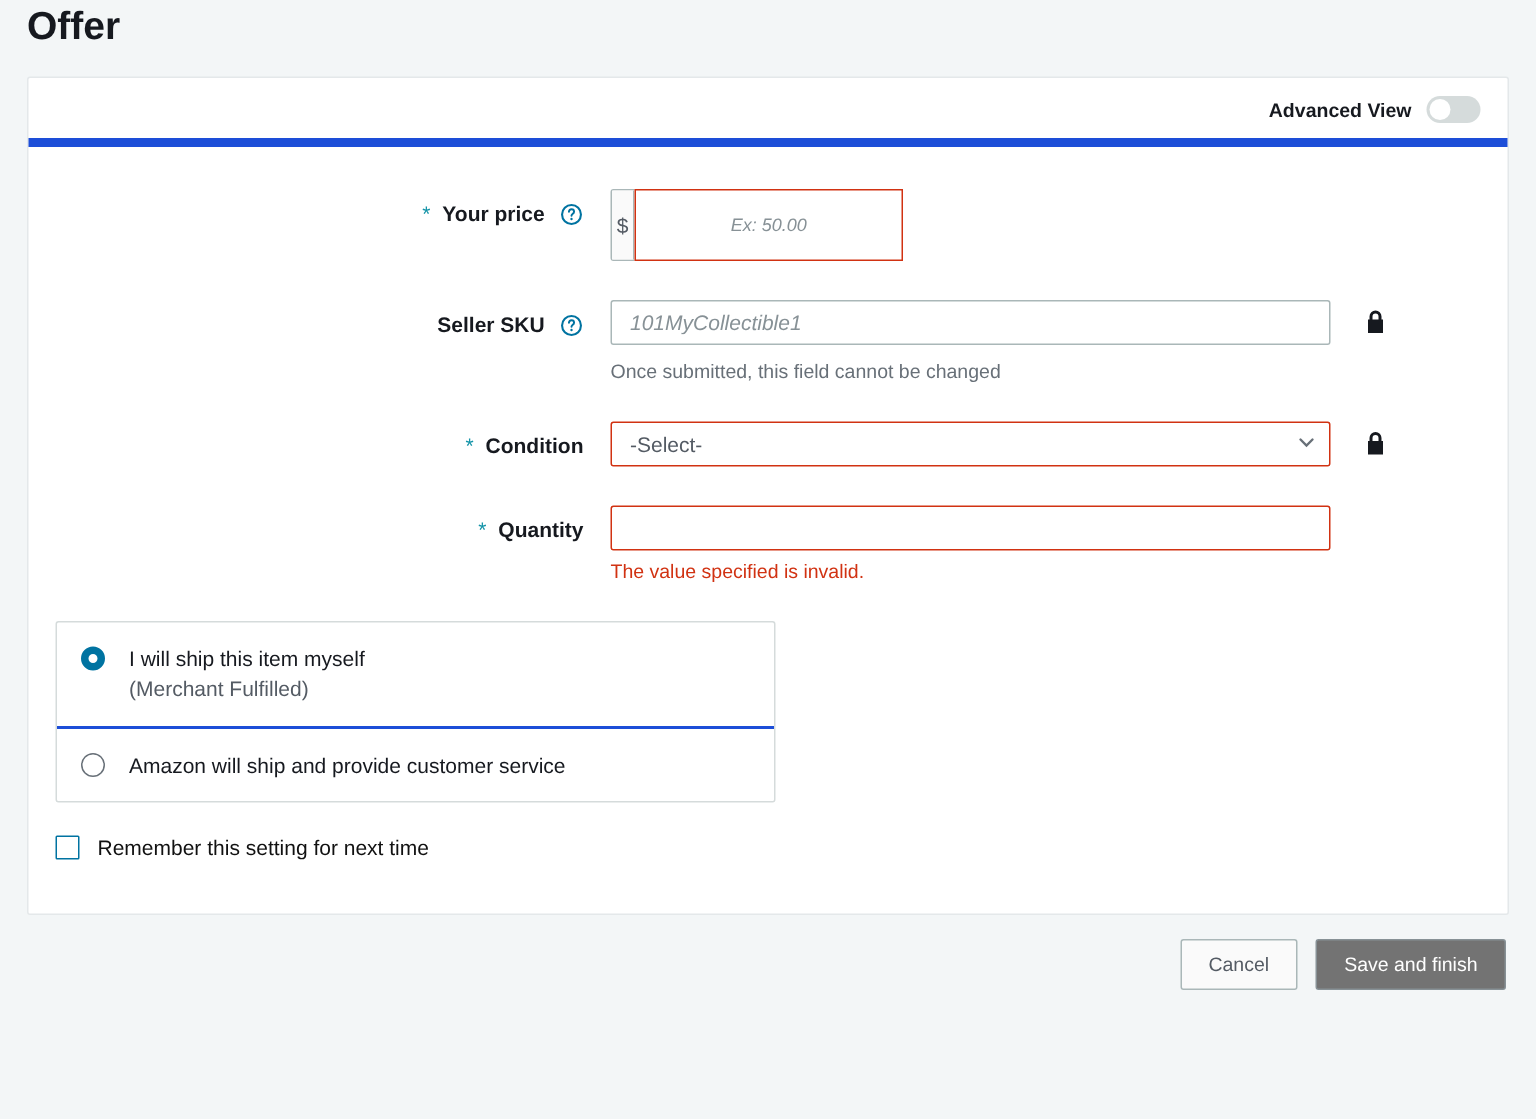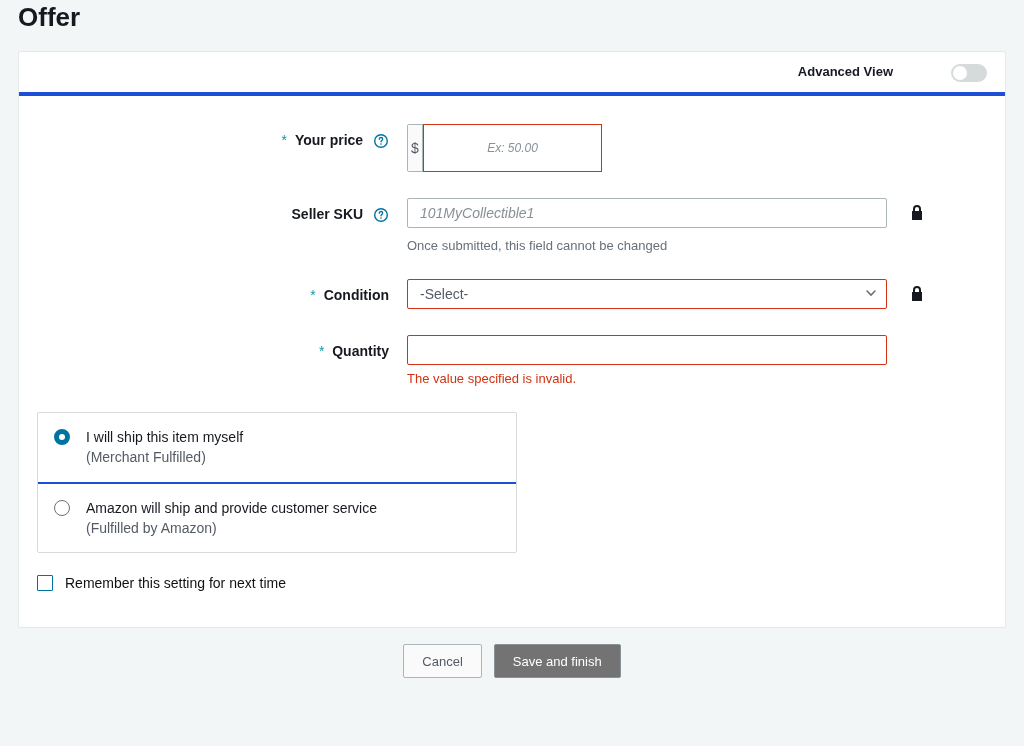--- a/index.html
+++ b/index.html
@@ -21,23 +21,23 @@
     margin: 2px 0 18px 0;
   }
   .card {
     background: #fff;
     border: 1px solid #e4e8ea;
     border-radius: 2px;
   }
   .card-header {
     display: flex;
     justify-content: flex-end;
+    align-items: center;
     padding: 12px 18px 10px 18px;
-    border-bottom: 4px solid #1d4ed8;
-    gap: 48px;
+    border-bottom: 6px solid #1d4ed8;
   }
   .adv-label {
     font-size: 13px;
     font-weight: 700;
     color: #16191f;
     margin-right: 10px;
   }
   .toggle {
     width: 36px; height: 18px; border-radius: 10px;
     background: #d5dbdb; position: relative; cursor: pointer;
@@ -183,21 +183,21 @@
   }
   .checkbox-box {
     width: 16px; height: 16px;
     border: 1px solid #0073a1;
     margin-right: 12px;
     border-radius: 1px;
   }
 
   .footer {
     display: flex;
-    justify-content: center;
+    justify-content: flex-end;
     gap: 12px;
     padding: 16px 2px 6px 2px;
   }
   .btn {
     height: 34px;
     padding: 0 18px;
     font-size: 13px;
     border-radius: 2px;
     border: 1px solid #aab7b8;
     background: #fafafa;
@@ -314,21 +314,20 @@
               <div class="radio-circle checked"></div>
               <div class="radio-text">
                 <div>I will ship this item myself</div>
                 <div class="radio-sub">(Merchant Fulfilled)</div>
               </div>
             </div>
             <div class="radio-opt">
               <div class="radio-circle"></div>
               <div class="radio-text">
                 <div>Amazon will ship and provide customer service</div>
-                <div class="radio-sub">(Fulfilled by Amazon)</div>
               </div>
             </div>
           </div>
 
           <div class="checkbox-row">
             <div class="checkbox-box"></div>
             <span>Remember this setting for next time</span>
           </div>
         </div>
         <div class="side-col"></div>

